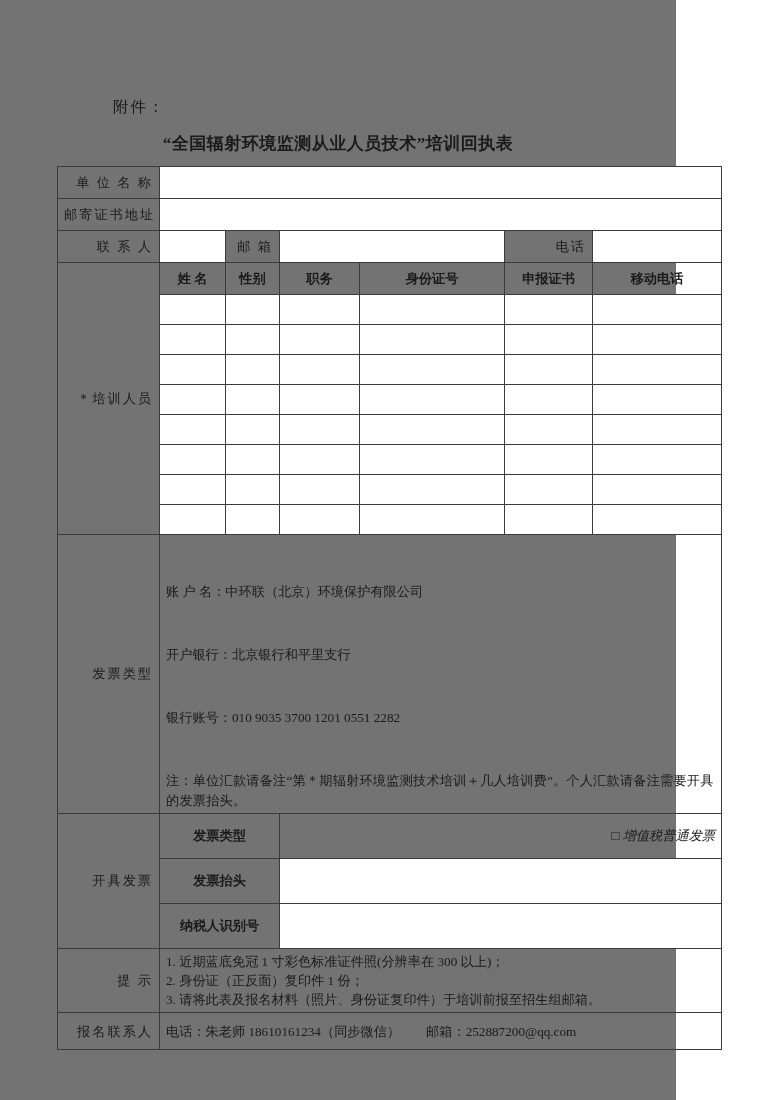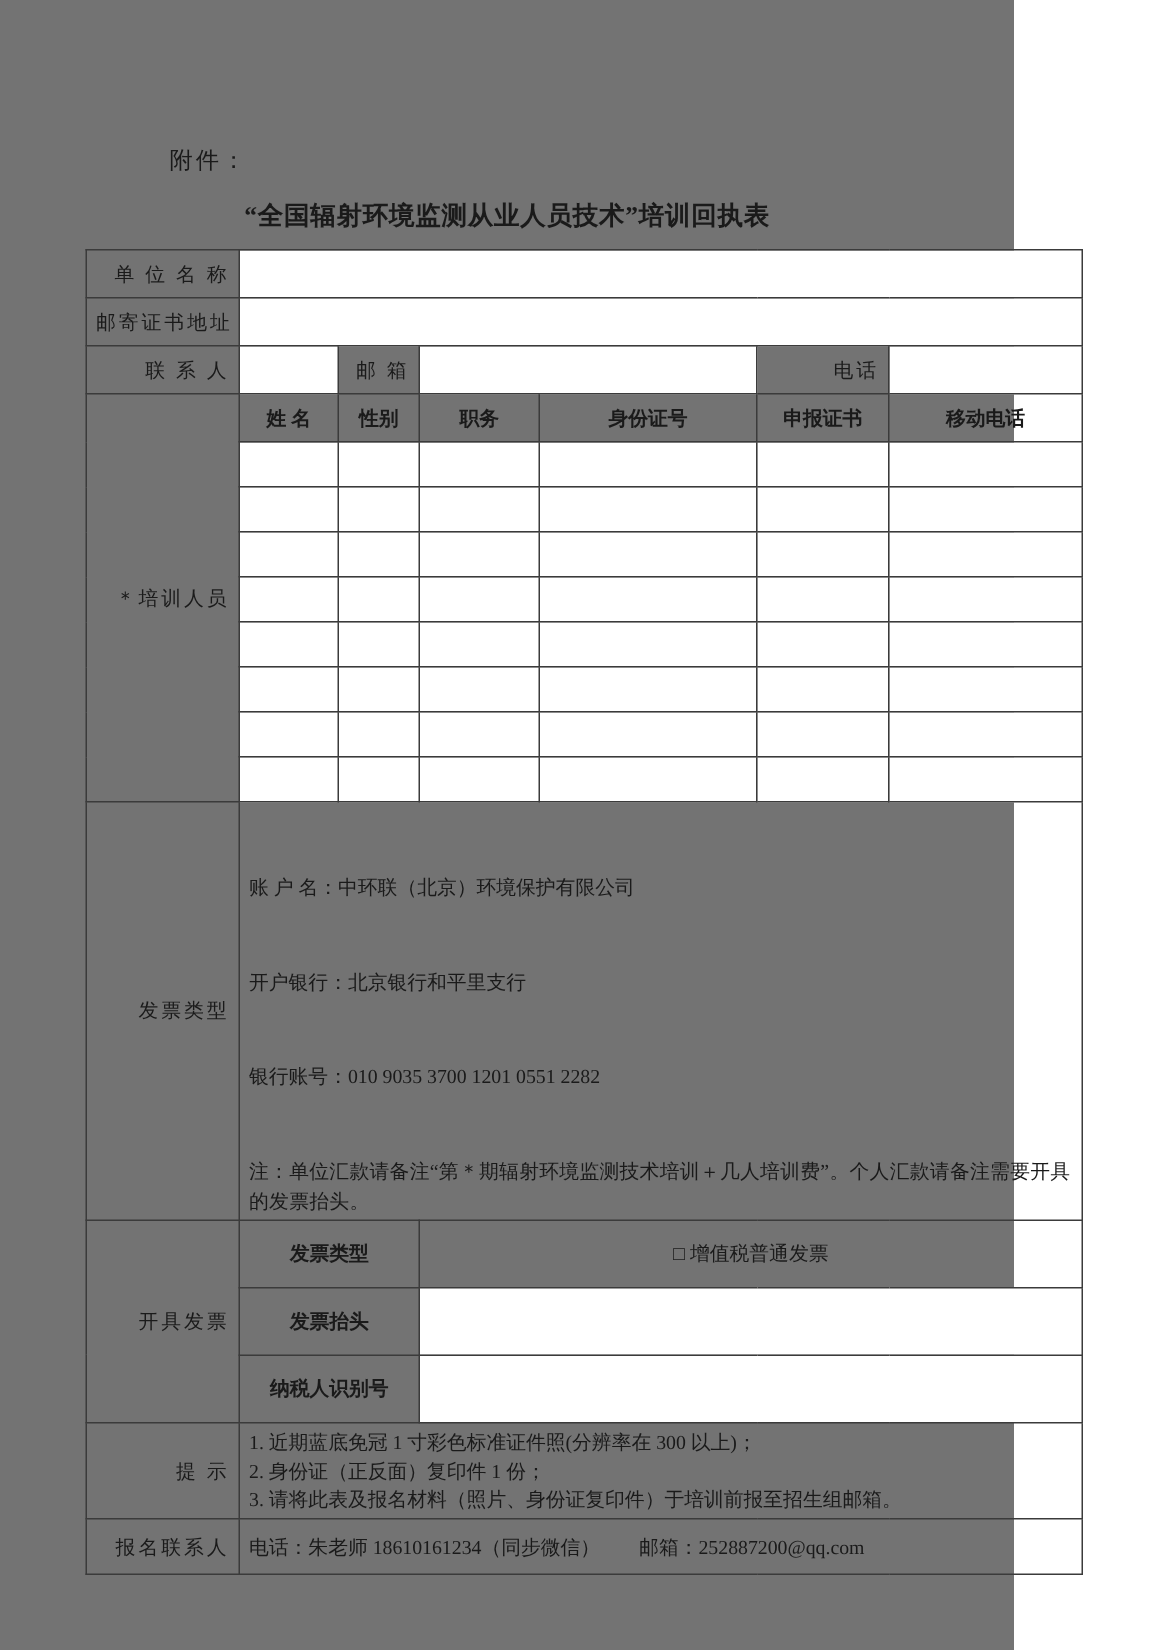--- a/index.html
+++ b/index.html
@@ -82,22 +82,23 @@
     line-height: 1.78;
   }
   .tips-cell div { white-space: nowrap; }
   .contact-cell {
     padding: 5px 10px;
     font-size: 13px;
     white-space: nowrap;
   }
   .contact-cell .gap { display: inline-block; width: 26px; }
   .invoice-type-cell {
-    text-align: center;
+    text-align: right;
     font-size: 13px;
+    font-style: italic;
   }
   .footnote {
     position: absolute;
     left: 0; right: 0;
     top: 928px;
     text-align: center;
     font-size: 14.6px;
     font-weight: bold;
     line-height: 1.75;
   }

